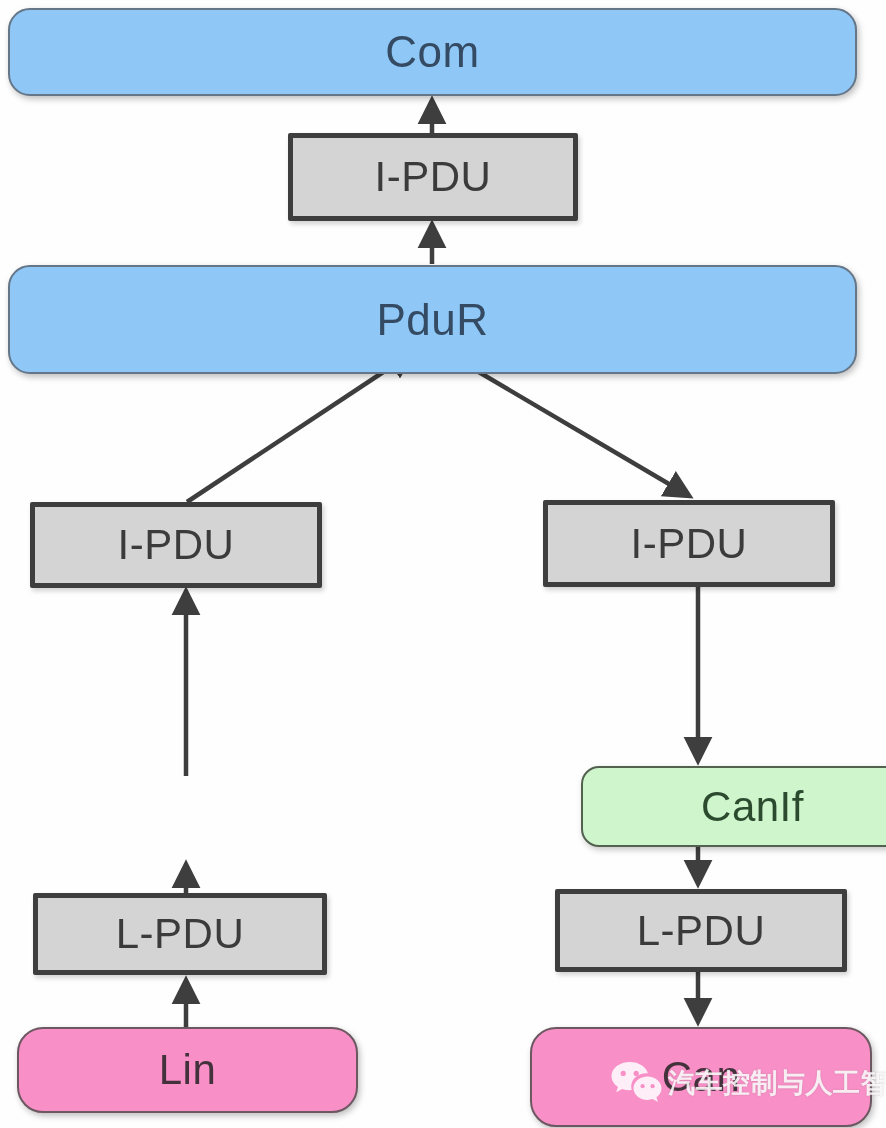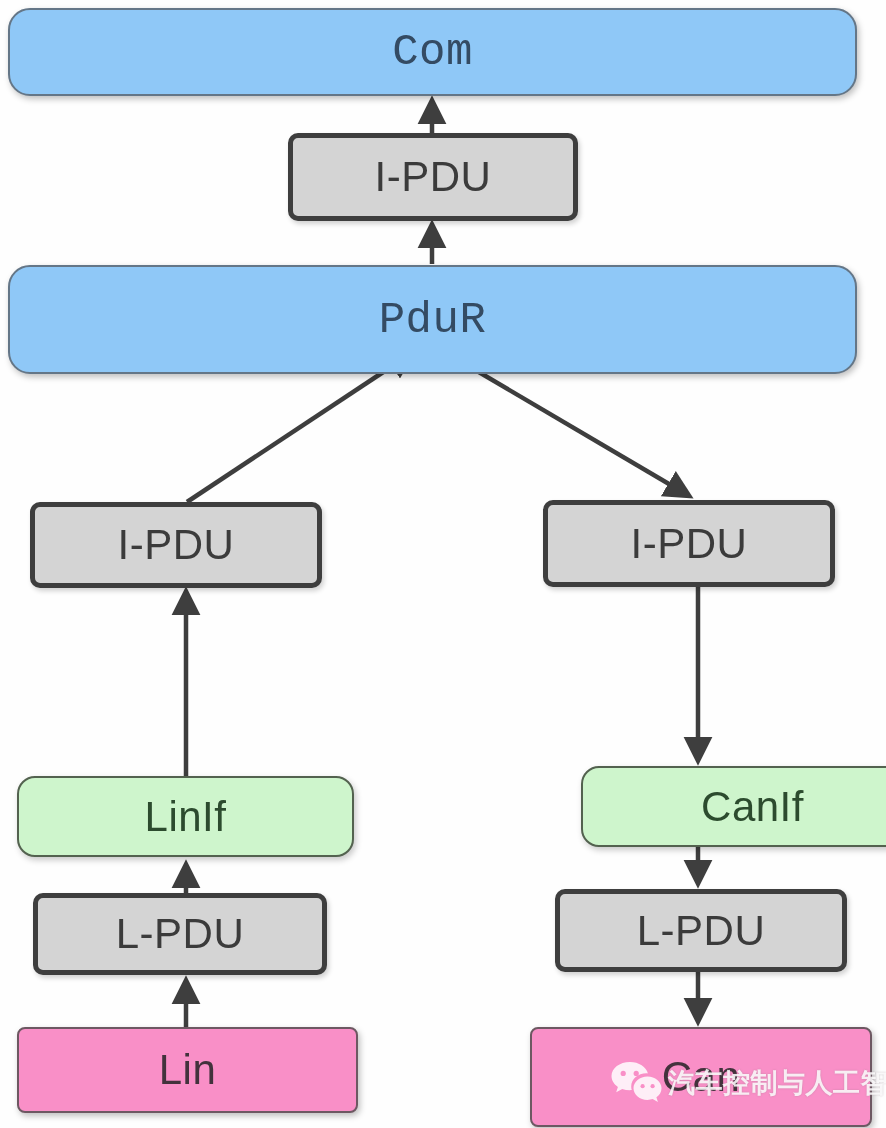--- a/index.html
+++ b/index.html
@@ -25,40 +25,39 @@
     letter-spacing:0.5px;
     white-space:nowrap;
   }
   .node.blue{
     background:var(--blue-fill,#8FC8F7);
     border:2px solid var(--blue-border,#647687);
     border-radius:22px;
     color:var(--blue-text,#344B63);
     box-shadow:2px 3px 6px rgba(0,0,0,0.25);
     font-size:44px;
-    font-family:Liberation Mono, monospace;
   }
   .node.gray{
     background:var(--gray-fill,#D4D4D4);
     border:5px solid var(--gray-border,#3E3E3E);
-    border-radius:10px;
+    border-radius:2px;
     color:var(--gray-text,#3B3B3B);
     box-shadow:2px 3px 5px rgba(0,0,0,0.18);
   }
   .node.green{
     background:var(--green-fill,#CEF5CC);
     border:2px solid var(--green-border,#53624F);
     border-radius:18px;
     color:var(--green-text,#2C4B2E);
     box-shadow:2px 3px 6px rgba(0,0,0,0.22);
   }
   .node.pink{
     background:var(--pink-fill,#F98FC7);
     border:2px solid var(--pink-border,#6D5862);
-    border-radius:8px;
+    border-radius:26px;
     color:var(--pink-text,#43323C);
     box-shadow:2px 3px 6px rgba(0,0,0,0.25);
   }
 
   
   #n-com       {left:8px;   top:8px;    width:849px; height:88px;}
   #n-ipdu-top  {left:288px; top:133px;  width:290px; height:88px;}
   #n-pdur      {left:8px;   top:265px;  width:849px; height:109px;}
   #n-ipdu-left {left:30px;  top:502px;  width:292px; height:86px;}
   #n-ipdu-right{left:543px; top:500px;  width:292px; height:87px;}
@@ -110,21 +109,20 @@
       <line x1="698" y1="847" x2="698" y2="880" marker-end="url(#ah)"></line>
       <line x1="698" y1="972" x2="698" y2="1018" marker-end="url(#ah)"></line>
     </g>
   </svg>
 
   <div class="node blue" id="n-com">Com</div>
   <div class="node gray" id="n-ipdu-top">I-PDU</div>
   <div class="node blue" id="n-pdur">PduR</div>
   <div class="node gray" id="n-ipdu-left">I-PDU</div>
   <div class="node gray" id="n-ipdu-right">I-PDU</div>
-  <div class="node green" id="n-linif">LinIf</div>
   <div class="node green" id="n-canif">CanIf</div>
   <div class="node gray" id="n-lpdu-left">L-PDU</div>
   <div class="node gray" id="n-lpdu-right">L-PDU</div>
   <div class="node pink" id="n-lin">Lin</div>
   <div class="node pink" id="n-can">Can</div>
 
   <div class="watermark">
     <svg width="52" height="46" viewBox="0 0 52 46">
       <g fill="rgba(255,255,255,0.85)">
         <path d="M20 2 C9.5 2 1.5 8.2 1.5 16.1 c0 4.4 2.5 8.2 6.4 10.8 l-1.7 5.3 6-3.2 c2.4 0.8 5 1.2 7.8 1.2 0.6 0 1.2 0 1.8-0.1 -0.4-1.2-0.6-2.4-0.6-3.7 0-7.3 6.8-13.1 15.2-13.1 0.5 0 1 0 1.5 0.1 C36.3 6.9 28.9 2 20 2 z"></path>

